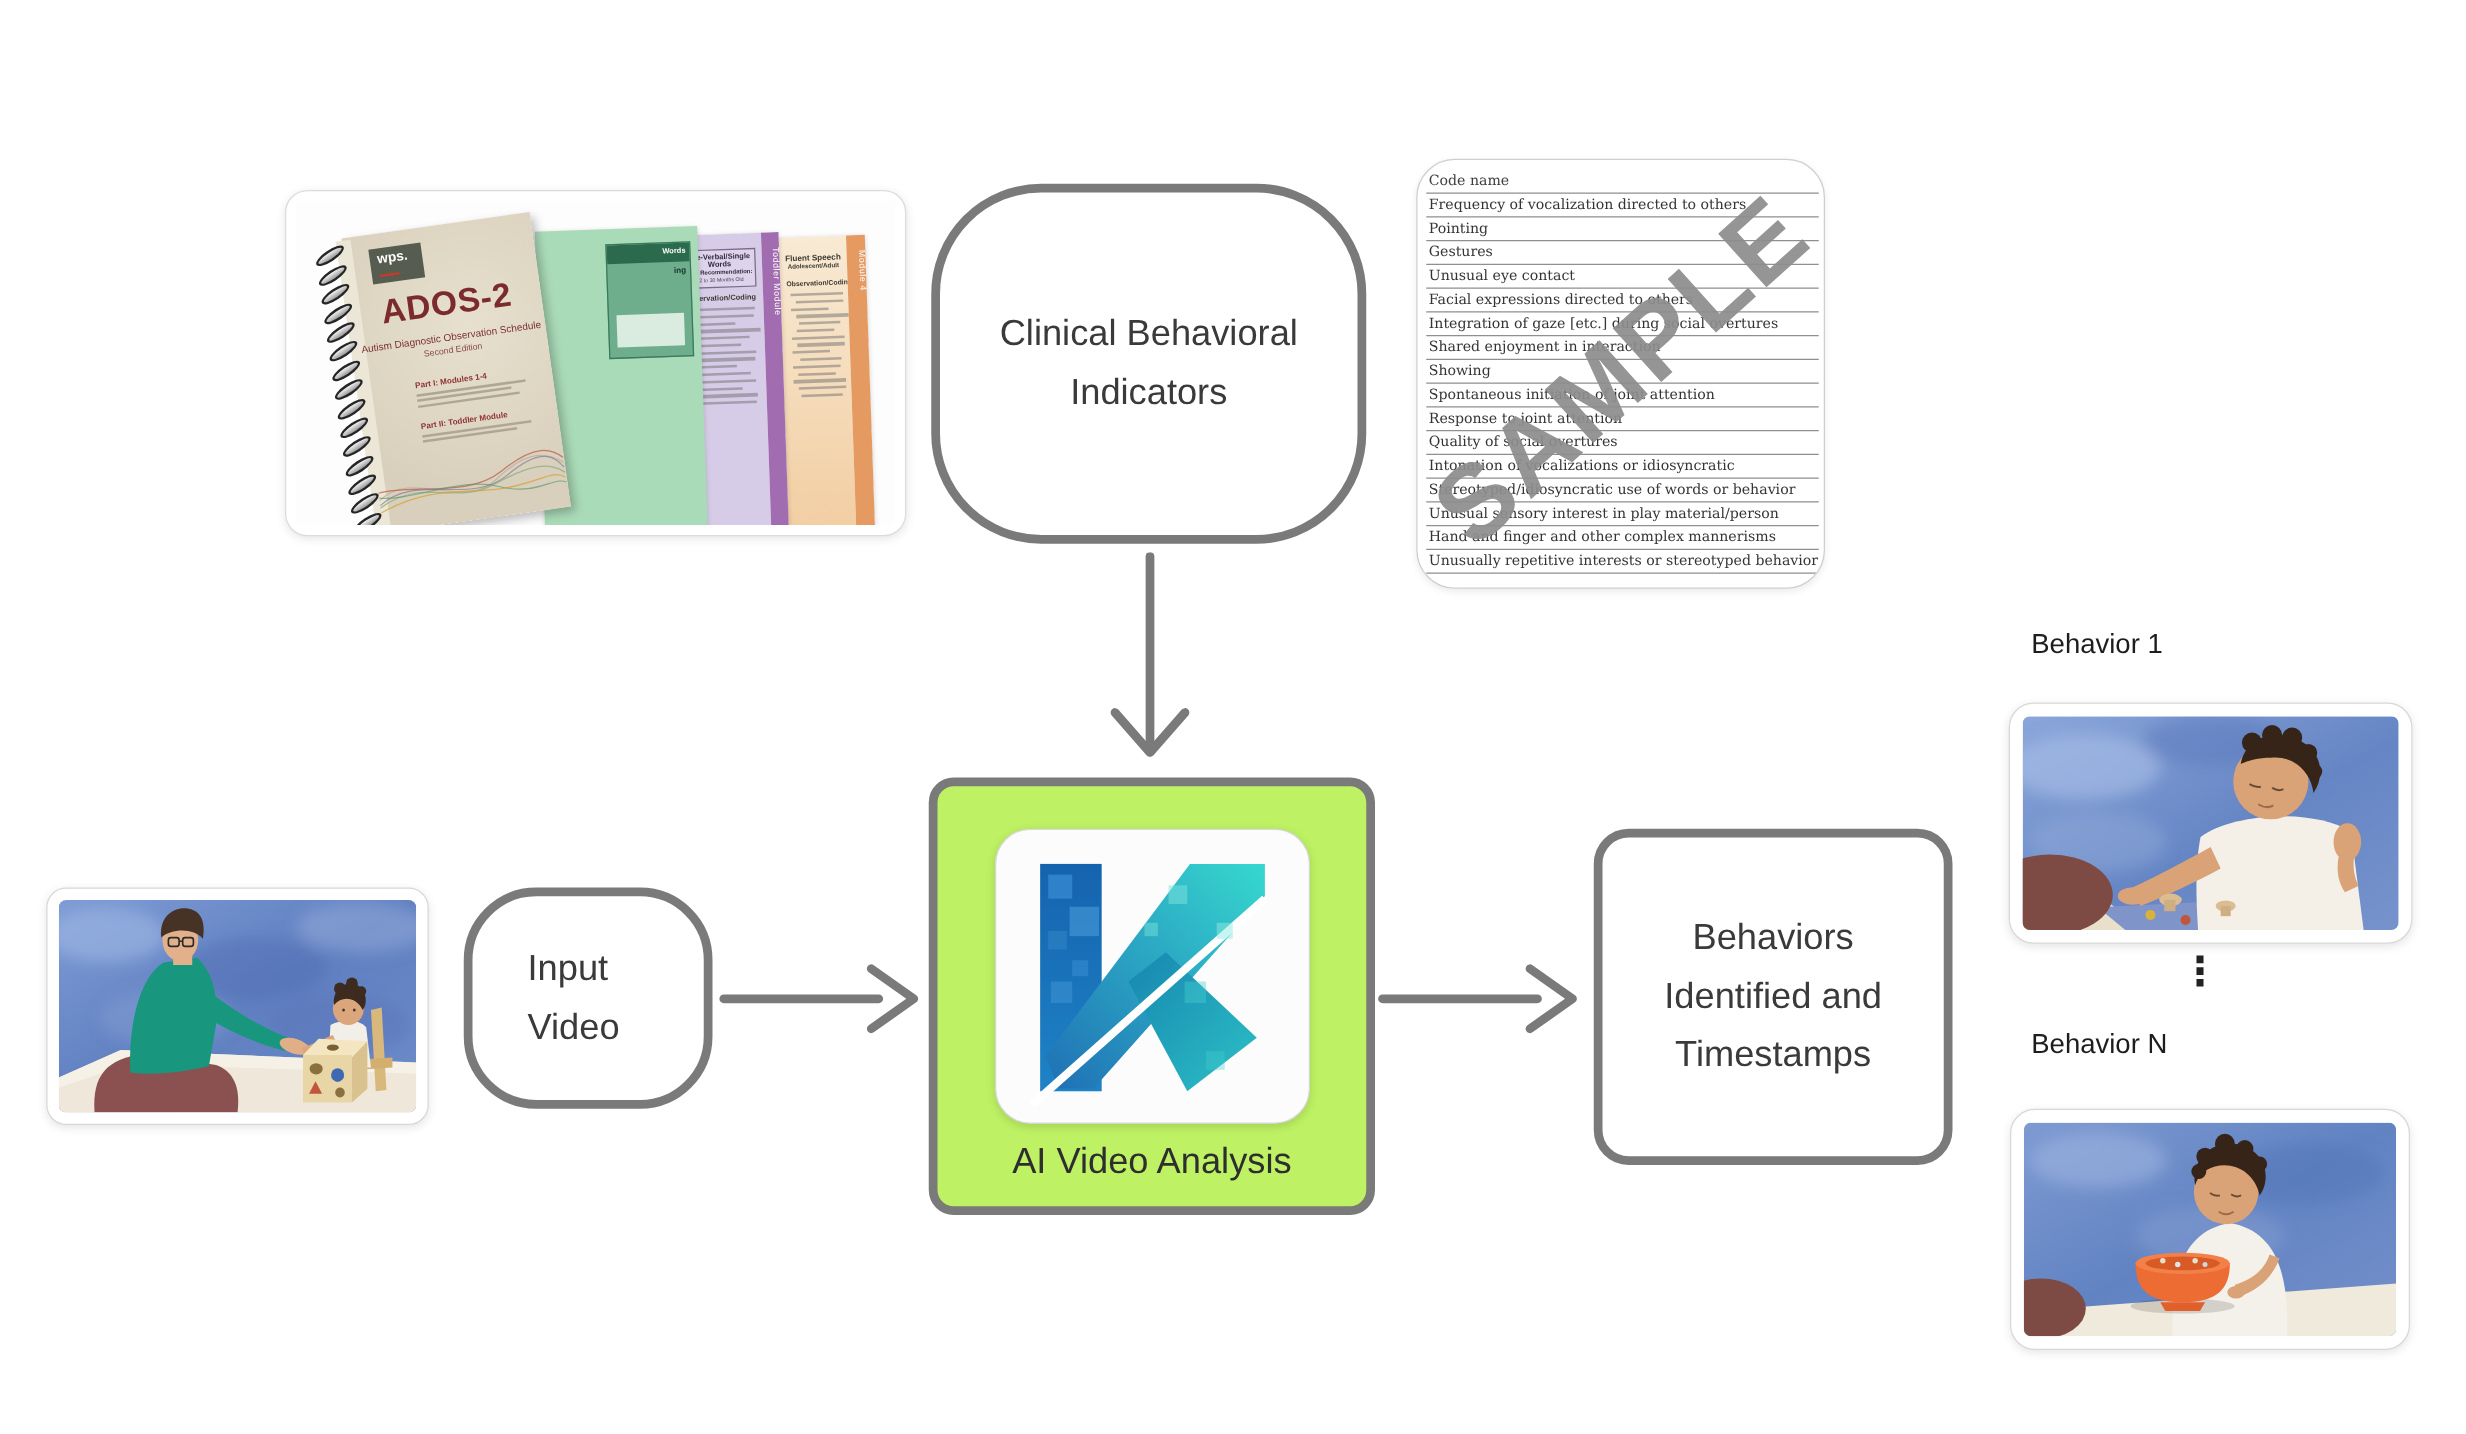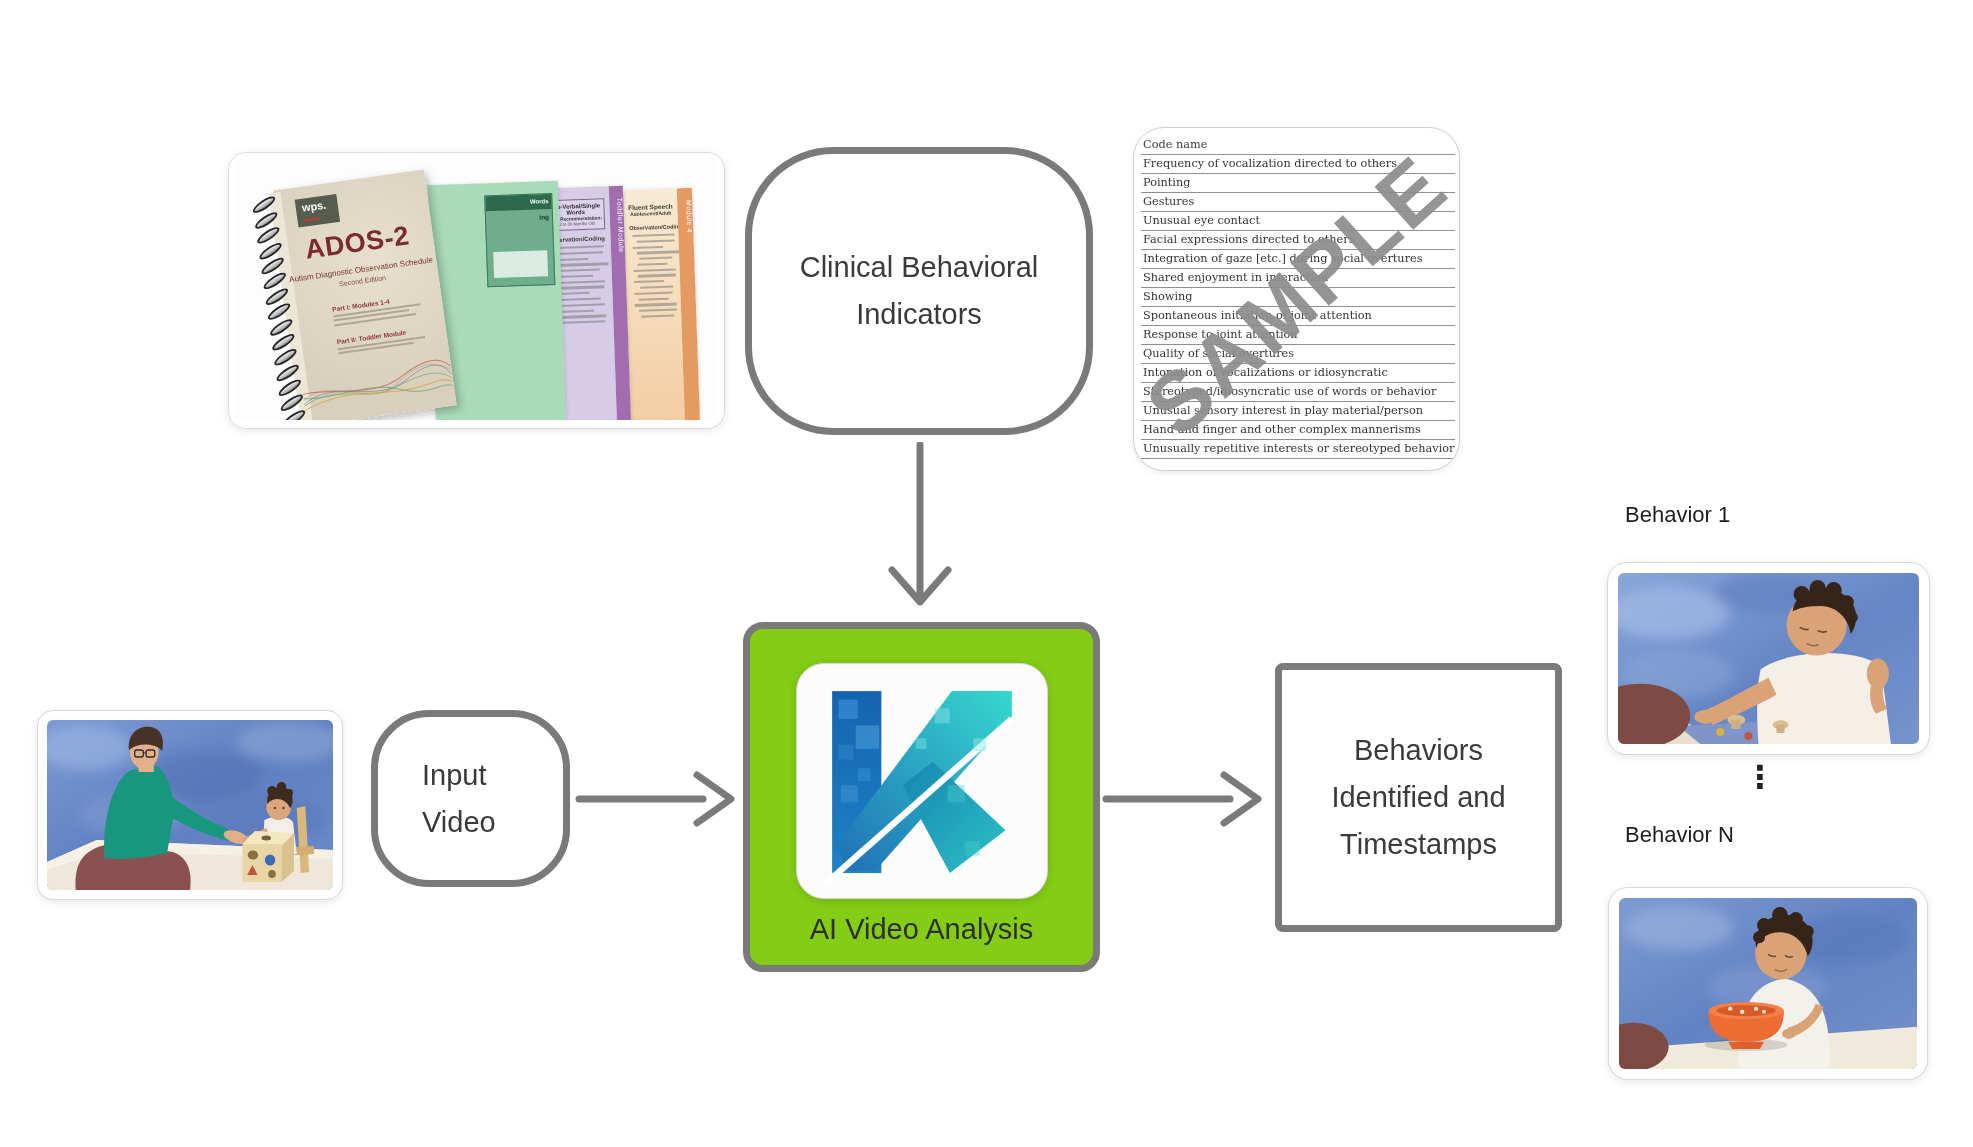--- a/index.html
+++ b/index.html
@@ -13,22 +13,22 @@
   .pcard svg { display:block; width:100%; height:100%; }
 
   
   .node { position:absolute; background:#fff; border:7px solid #7a7a7a; display:flex;
           align-items:center; justify-content:center; color:#3a3a3a; font-size:29px;
           line-height:1.62; text-align:center; }
   .node-clinical { left:745px; top:147px; width:348px; height:288px; border-radius:88px; padding:0 30px; }
   .node-input    { left:371px; top:710px; width:199px; height:177px; border-radius:58px;
                    justify-content:flex-start; text-align:left; padding-left:44px; }
   .node-input span { width:100px; }
-  .node-behaviors{ left:1275px; top:663px; width:287px; height:269px; border-radius:8px; padding:0 38px; }
-  .node-ai { left:743px; top:622px; width:357px; height:350px; border:7px solid #7a7a7a; border-radius:20px; background:#84cc16; position:absolute; }
+  .node-behaviors{ left:1275px; top:663px; width:287px; height:269px; border-radius:28px; padding:0 38px; }
+  .node-ai { left:743px; top:622px; width:357px; height:350px; border:7px solid #7a7a7a; border-radius:20px; background:#bef264; position:absolute; }
   .klogo-card { position:absolute; left:50%; transform:translateX(-50%); top:34px; width:252px; height:236px;
                 background:#fcfcfc; border:1.5px solid #d8d8d8; border-radius:28px;
                 box-shadow:0 2px 8px rgba(0,0,0,.14); padding:10px; }
   .klogo-card svg { width:100%; height:100%; display:block; }
   .ai-label { position:absolute; top:284px; left:0; width:100%; text-align:center; font-size:29px; color:#2e2e2e; }
 
   
   .arrow { position:absolute; }
   .arrow line, .arrow polyline { stroke:#7a7a7a; stroke-width:7; fill:none; stroke-linecap:round; stroke-linejoin:round; }
 

